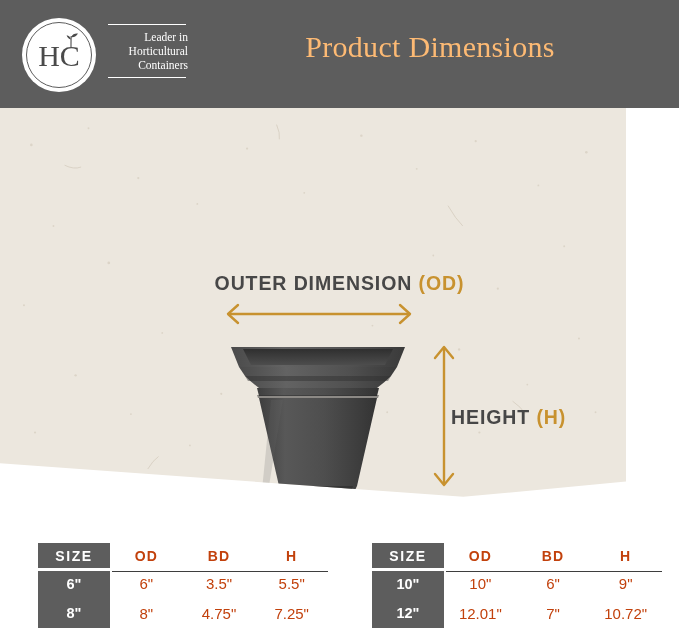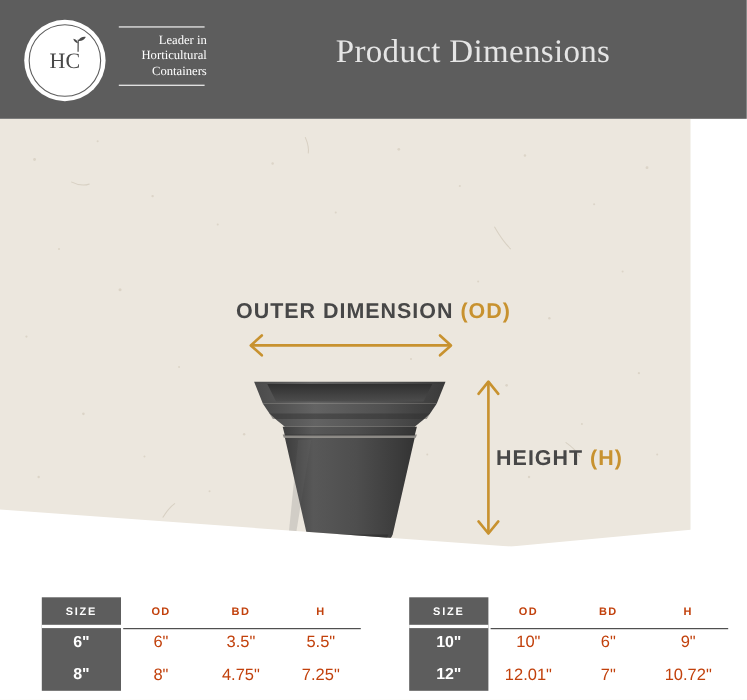--- a/index.html
+++ b/index.html
@@ -46,21 +46,21 @@
     border: 1.6px solid #5d5d5d;
     box-sizing: border-box;
   }
   #logo-hc {
     position: absolute;
     left: 0; top: 50%;
     transform: translateY(-46%);
     width: 74px;
     text-align: center;
     font-family: "Liberation Serif", serif;
-    font-size: 20px;
+    font-size: 30px;
     letter-spacing: 0px;
     color: #4a4a4a;
     line-height: 1;
   }
   #logo-sprout {
     position: absolute;
     left: 39px; top: 14px;
     width: 20px; height: 16px;
   }
   #logo-text {
@@ -80,35 +80,36 @@
     margin: 0 auto;
   }
   #logo-rule-top { margin-bottom: 5px; }
   #logo-rule-bot { margin-top: 5px; }
 
   #header-title {
     position: absolute;
     left: 200px; top: 30px;
     width: 460px;
     text-align: center;
-    color: #e5e5e5;
+    color: #fdba74;
     font-family: "Liberation Serif", serif;
     font-size: 30px;
     letter-spacing: 0.3px;
   }
 
   
   #cream {
     position: absolute;
     left: 0; top: 108px;
-    width: 628px;
+    width: 581px;
     height: 392px;
     background: #ece7de;
     overflow: hidden;
     clip-path: polygon(0 0, 100% 0, 100% 95.3%, 74% 99.2%, 0 90.6%);
+    padding-left: 45px;
   }
   #cream-speck { position: absolute; inset: 0; }
 
   
   .dim-label {
     position: absolute;
     font-family: "Liberation Sans", sans-serif;
     font-weight: bold;
     font-size: 19.5px;
     letter-spacing: 0.9px;
@@ -171,21 +172,21 @@
     color: #ffffff;
     font-weight: bold;
     font-size: 14.5px;
     position: relative;
     z-index: 2;
   }
   .tbl-grid tr.hdr td {
     height: 26px;
     font-weight: bold;
     letter-spacing: 1.2px;
-    font-size: 10px;
+    font-size: 14px;
   }
   .tbl-grid tr.hdr td.c-size { letter-spacing: 1.6px; }
   .tbl-grid tr.body td { height: 29px; }
   .tbl-rule {
     position: absolute;
     left: 74px; top: 28px;
     width: 216px; height: 1.4px;
     background: #3e3e3e;
   }
 </style>

